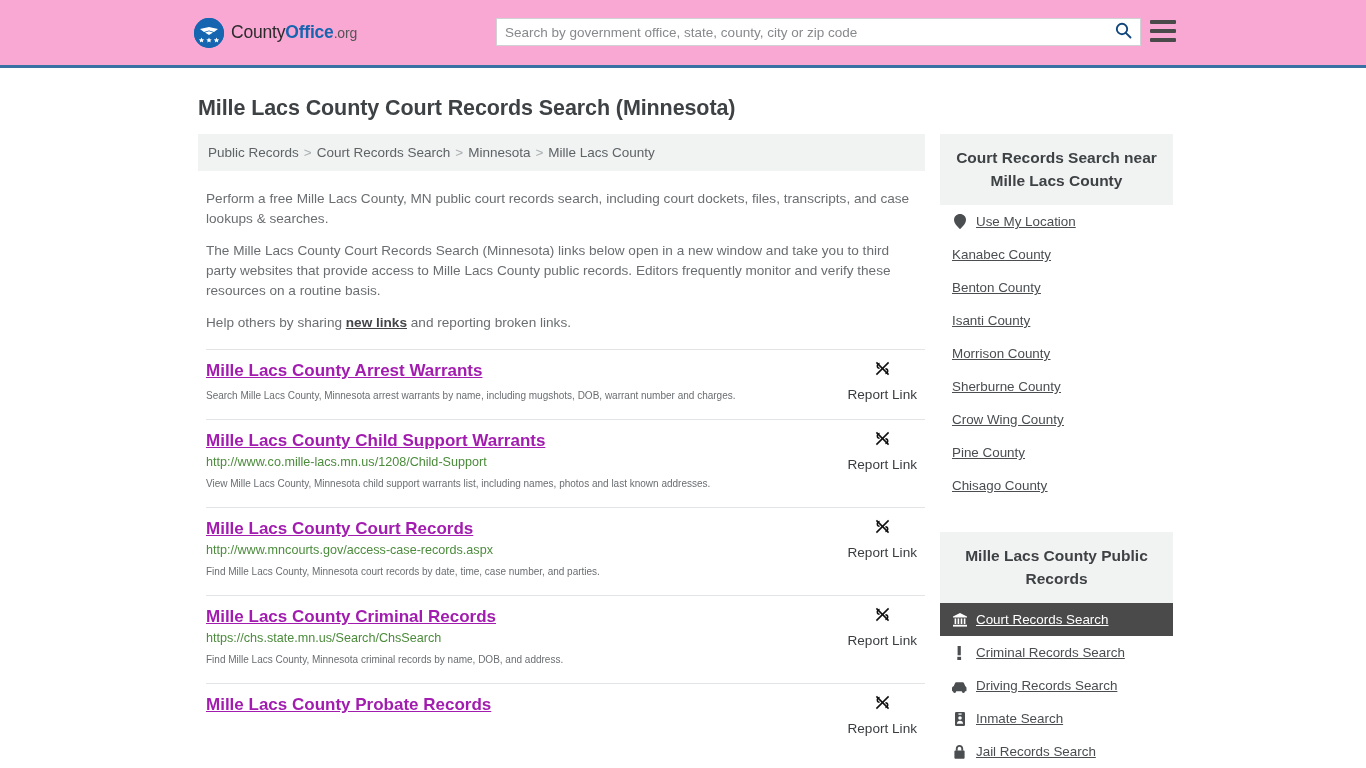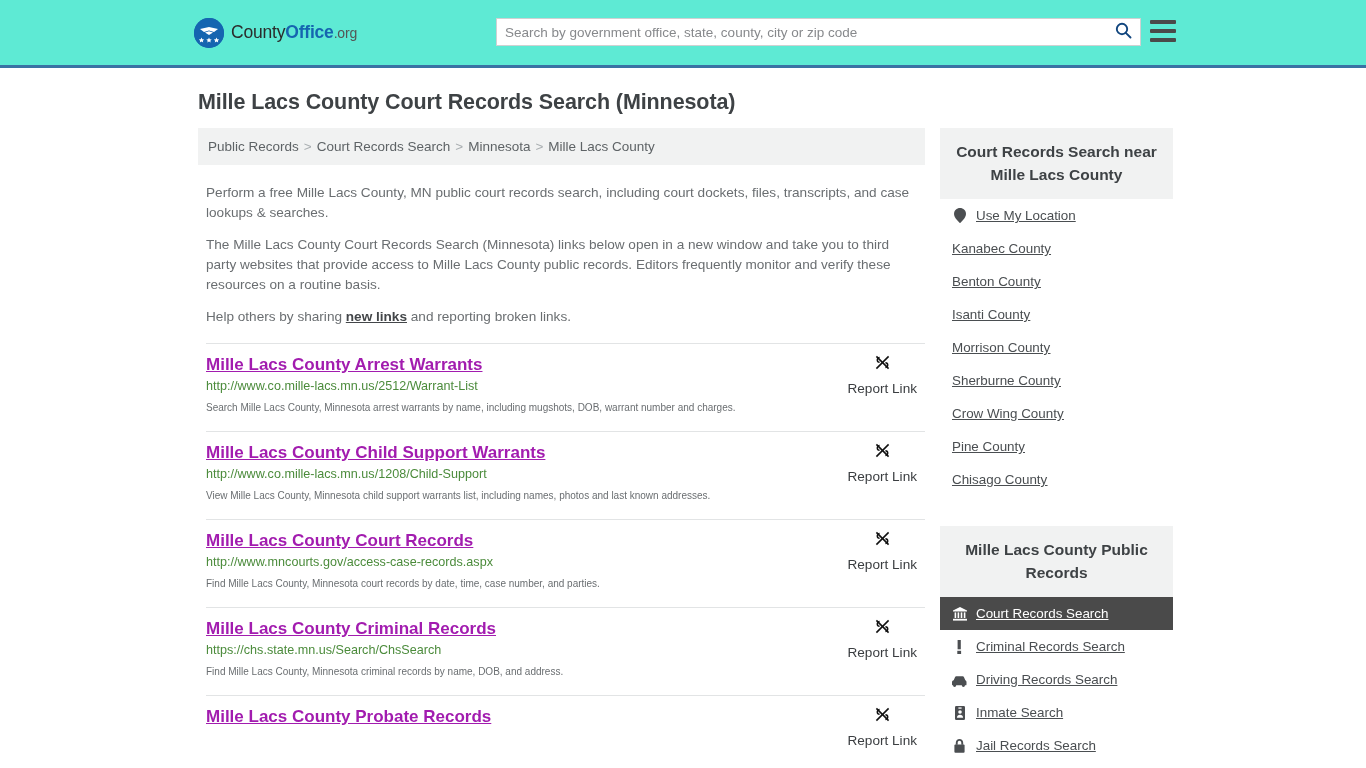--- a/index.html
+++ b/index.html
@@ -7,21 +7,21 @@
     margin: 0; padding: 0;
     width: 1366px; height: 768px;
     background: #ffffff;
     font-family: "Liberation Sans", sans-serif;
     overflow: hidden;
   }
 
   
   .site-header {
     height: 68px;
-    background: #5eead4;
+    background: #f9a8d4;
     border-bottom: 3px solid #3a72a4;
     display: flex;
     align-items: center;
     position: relative;
   }
   .logo-wrap {
     display: flex;
     align-items: center;
     margin-left: 194px;
     gap: 7px;
@@ -81,21 +81,21 @@
     cursor: pointer;
   }
   .hamburger span { display: block; height: 4px; background: #4a4a4a; border-radius: 1px; }
 
   
   .page {
     position: relative;
     width: 1366px;
   }
   .page-title {
-    margin: 0;
+    margin: 6px;
     padding: 22px 0 0 0;
     margin-left: 198px;
     font-size: 21.5px;
     color: #3e4245;
     font-weight: bold;
     letter-spacing: -0.1px;
   }
   .columns {
     display: flex;
     margin-left: 198px;
@@ -263,21 +263,21 @@
         <a href="#">Public Records</a><span class="sep">&gt;</span><a href="#">Court Records Search</a><span class="sep">&gt;</span><a href="#">Minnesota</a><span class="sep">&gt;</span><a href="#">Mille Lacs County</a>
       </div>
 
       <div class="intro">
         <p>Perform a free Mille Lacs County, MN public court records search, including court dockets, files, transcripts, and case lookups &amp; searches.</p>
         <p>The Mille Lacs County Court Records Search (Minnesota) links below open in a new window and take you to third party websites that provide access to Mille Lacs County public records. Editors frequently monitor and verify these resources on a routine basis.</p>
         <p><span>Help others by sharing </span><a href="#">new links</a><span> and reporting broken links.</span></p>
       </div>
 
       <div class="results" id="results-list">
-          <div class="result"><a class="result-title" href="#">Mille Lacs County Arrest Warrants</a><a class="result-url" href="#">http://www.co.mille-lacs.mn.us/2512/Warrant-List</a><p class="result-desc">Search Mille Lacs County, Minnesota arrest warrants by name, including mugshots, DOB, warrant number and charges.</p><div class="report-link">
+          <div class="result"><a class="result-title" href="#">Mille Lacs County Arrest Warrants</a><p class="result-desc">Search Mille Lacs County, Minnesota arrest warrants by name, including mugshots, DOB, warrant number and charges.</p><div class="report-link">
               <span><svg width="15" height="15" viewBox="0 0 15 15">
                   <line x1="1.4" y1="1.4" x2="13.6" y2="13.6" stroke="#111" stroke-width="1.6"></line>
                   <line x1="13.6" y1="1.4" x2="1.4" y2="13.6" stroke="#111" stroke-width="1.6"></line>
                   <path d="M4.6 2.6a2.3 2.3 0 0 0 0 4.6" fill="none" stroke="#111" stroke-width="1.5"></path>
                   <path d="M10.4 12.4a2.3 2.3 0 0 0 0-4.6" fill="none" stroke="#111" stroke-width="1.5"></path>
                 </svg></span>
               <span>Report Link</span>
             </div></div>
           <div class="result"><a class="result-title" href="#">Mille Lacs County Child Support Warrants</a><a class="result-url" href="#">http://www.co.mille-lacs.mn.us/1208/Child-Support</a><p class="result-desc">View Mille Lacs County, Minnesota child support warrants list, including names, photos and last known addresses.</p><div class="report-link">
               <span><svg width="15" height="15" viewBox="0 0 15 15">

